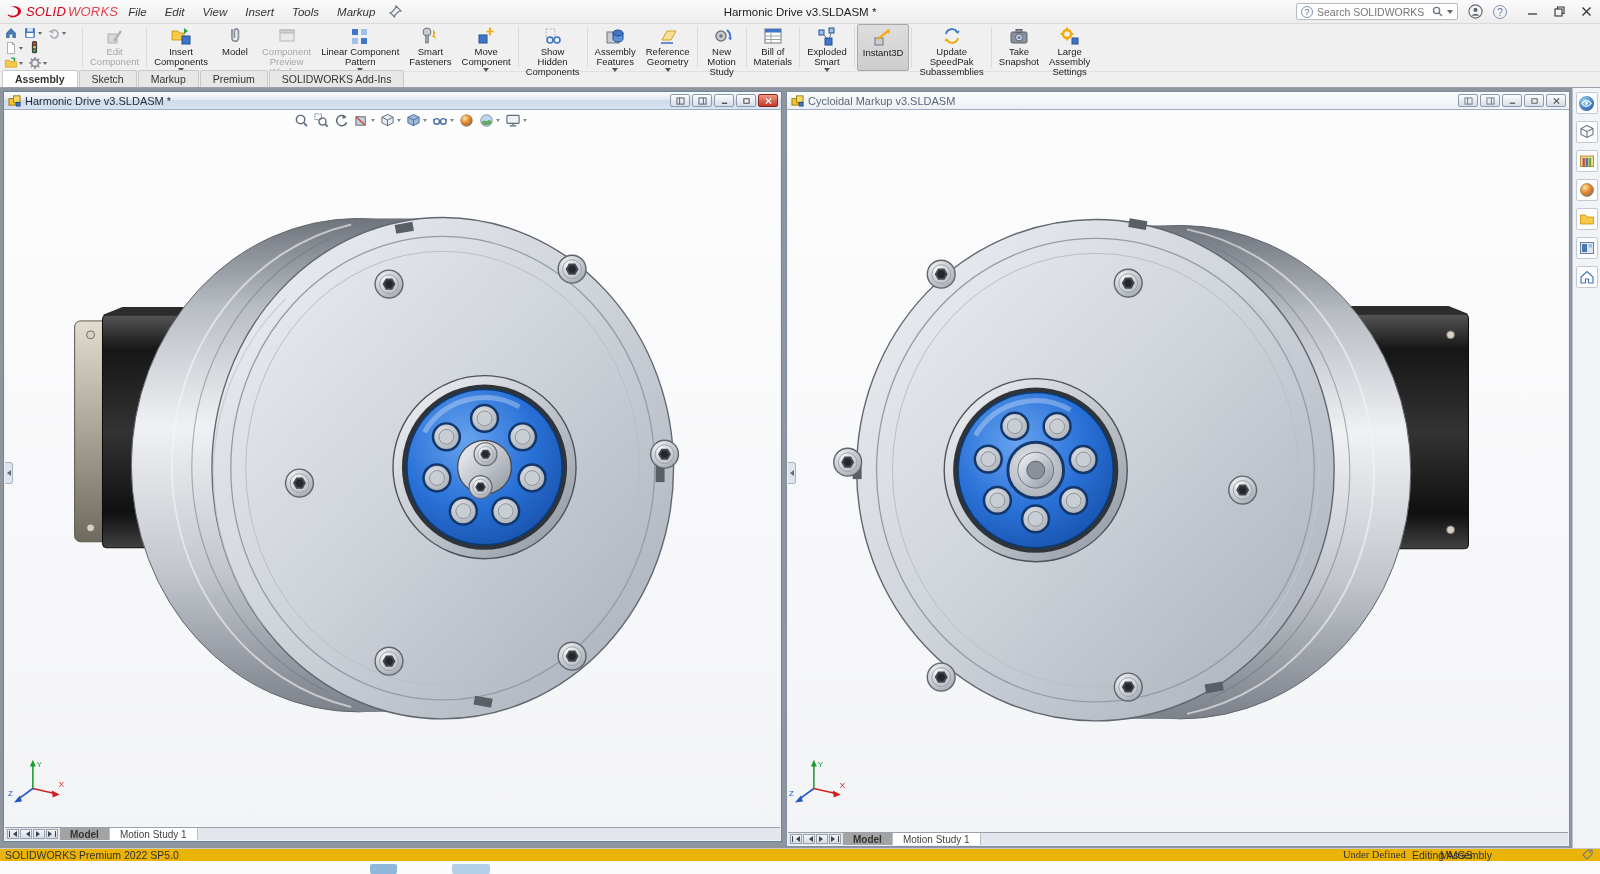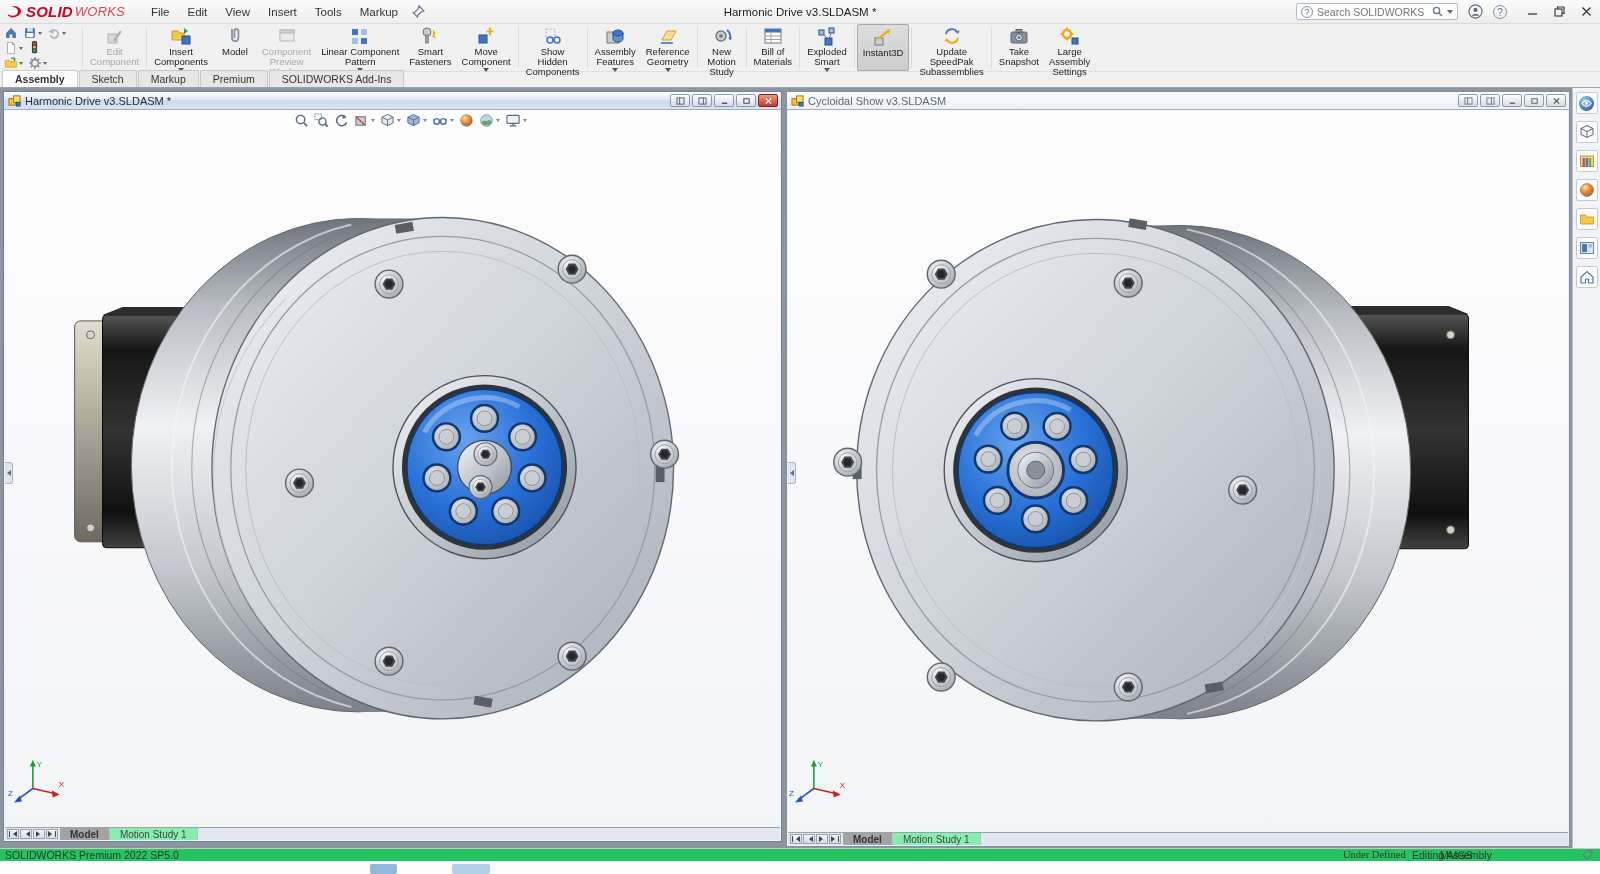--- a/index.html
+++ b/index.html
@@ -3,23 +3,23 @@
 <meta charset="utf-8">
 <style>
   * { margin:0; padding:0; box-sizing:border-box; }
   html,body { width:1600px; height:874px; overflow:hidden;
     font-family:"Liberation Sans", sans-serif; background:#8f959d; }
 
   
   .titlebar { position:relative; height:24px; background:linear-gradient(#fbfbfb,#ededed);
     border-bottom:1px solid #d9d9d9; display:flex; align-items:center; }
   .brand { display:flex; align-items:center; gap:2px; padding:0 10px 0 6px; }
-  .brand .solid { color:#d6001c; font-weight:bold; font-style:italic; font-size:15px; letter-spacing:.2px;}
+  .brand .solid { color:#d6001c; font-weight:normal; font-style:italic; font-size:13px; letter-spacing:.2px;}
   .brand .works { color:#e2404e; font-style:italic; font-size:13px; letter-spacing:.2px;}
-  .menus { display:flex; gap:18px; font-size:11.5px; color:#333; margin-left:16px; }
+  .menus { display:flex; gap:18px; font-size:11.5px; color:#333; margin-left:0;font-style:italic; }
   .menus span { cursor:default; }
   .pin-icon { margin-left:14px; }
   .main-title { position:absolute; left:0; right:0; text-align:center; font-size:11.5px; color:#1c1c1c; pointer-events:none;}
   .tb-right { margin-left:auto; display:flex; align-items:center; gap:10px; padding-right:8px; z-index:2;}
   .searchbox { display:flex; align-items:center; gap:4px; width:162px; height:17px;
     background:#fff; border:1px solid #b7bcc4; border-radius:2px; padding:0 4px; }
   .searchbox input { border:none; outline:none; flex:1; font-size:10.5px; color:#444; min-width:0;
     font-family:"Liberation Sans",sans-serif; background:transparent;}
   .qcircle { width:12px; height:12px; border-radius:50%; border:1px solid #7f93ad; color:#51719c;
     font-size:9px; line-height:11px; text-align:center; flex:0 0 auto;}
@@ -73,30 +73,30 @@
   .win-tabs { position:absolute; left:1px; right:1px; bottom:1px; height:13px; background:#e3e7ed;
     border-top:1px solid #9aa2ad; display:flex; align-items:stretch; font-size:10px;}
   .navbtns { display:flex; gap:1px; padding:1px 2px; }
   .navb { width:12px; border:1px solid #9aa2ad; background:linear-gradient(#f4f5f7,#d8dce2);
     display:flex; align-items:center; justify-content:center; }
   .tri-l { width:0;height:0;border:3px solid transparent;border-right:4px solid #3c4650;}
   .tri-r { width:0;height:0;border:3px solid transparent;border-left:4px solid #3c4650;}
   .navbar-line { width:1.5px; height:6px; background:#3c4650; }
   .doc-tab { padding:0 10px; display:flex; align-items:center; color:#333; border-right:1px solid #b9c0ca; }
   .doc-tab.active { background:#a3a3a3; font-weight:bold; }
-  .doc-tab.inactive { background:#86efac; color:#444; }
+  .doc-tab.inactive { background:#ffffff; color:#444; }
 
   
   .taskpane { position:absolute; right:0; top:0; width:28px; height:760px; background:#f1f3f6;
     border-left:1px solid #bac1cb; display:flex; flex-direction:column; align-items:center; padding-top:4px; gap:7px;}
   .tp-btn { width:22px; height:22px; display:flex; align-items:center; justify-content:center;
     border:1px solid #c4cad3; border-radius:2px; background:#fdfdfe; }
 
   
-  .statusbar { position:relative; height:13px; background:#22c55e; border-top:1px solid #c9c9c9;
+  .statusbar { position:relative; height:13px; background:#eab308; border-top:1px solid #c9c9c9;
     font-size:10.5px; color:#333; }
   .statusbar .sleft { position:absolute; left:5px; top:0; }
   .st-underdef { position:absolute; left:1343px; top:0;font-family:Liberation Serif, serif; }
   .st-editing  { position:absolute; left:1412px; top:0; }
   .st-units    { position:absolute; left:1440px; top:0; display:flex; gap:5px; align-items:center;}
   .st-units .caret-down { border-width:2.5px; border-top-width:3.5px; margin-top:1px;}
   .st-tag { position:absolute; left:1582px; top:0; }
 
   .bottomsliver { position:relative; height:13px; background:#fbfbfb; }
   .sliver-a { position:absolute; left:370px; top:3px; width:27px; height:10px; background:#8fb8dc; border-radius:2px;}
@@ -696,21 +696,21 @@
     </div>
   </section>
 
   <section class="win inactive" style="left:786px; top:3px; width:784px; height:756px;">
     <div class="win-tb">
       <svg width="13" height="13" viewBox="0 0 14 14">
         <rect x="1" y="5" width="7" height="7" fill="#f2c230" stroke="#9b7a10"></rect>
         <rect x="6" y="2" width="7" height="7" fill="#f7d96a" stroke="#9b7a10"></rect>
         <rect x="9" y="9" width="4" height="4" fill="#3f76c9" stroke="#24508f"></rect>
         </svg>
-      <span class="win-title">Cycloidal Show v3.SLDASM</span>
+      <span class="win-title">Cycloidal Markup v3.SLDASM</span>
       <div class="win-btns">
         <span class="wbtn">
           <svg width="9" height="8" viewBox="0 0 10 9">
               <rect x="1" y="1" width="8" height="7" fill="none" stroke="#6a7383"></rect>
               <line x1="4" y1="1" x2="4" y2="8" stroke="#6a7383"></line>
             </svg>
           </span>
         <span class="wbtn">
           <svg width="9" height="8" viewBox="0 0 10 9">
               <rect x="1" y="1" width="8" height="7" fill="none" stroke="#6a7383"></rect>

